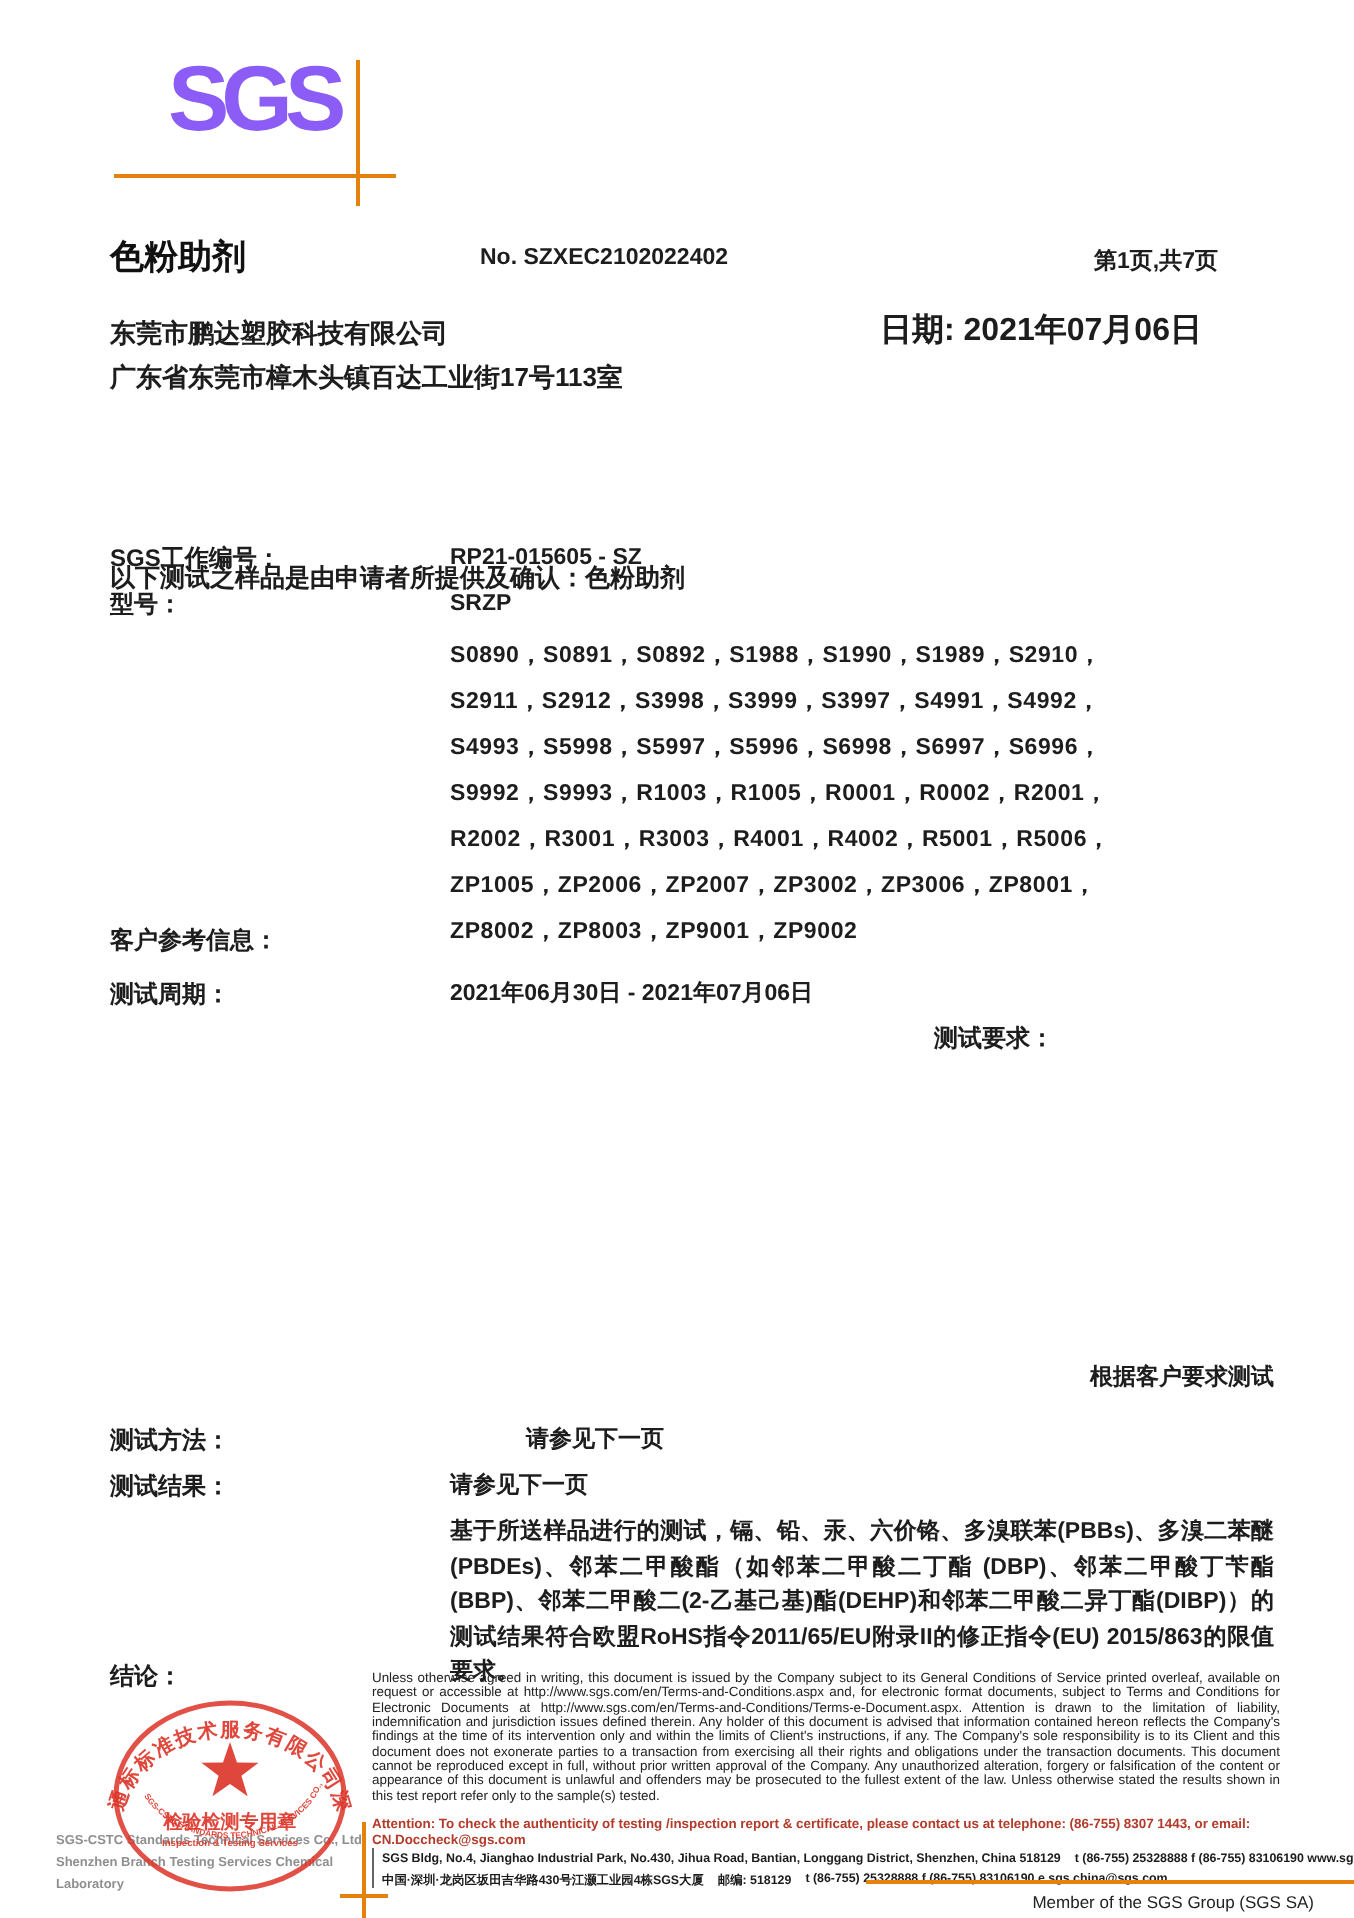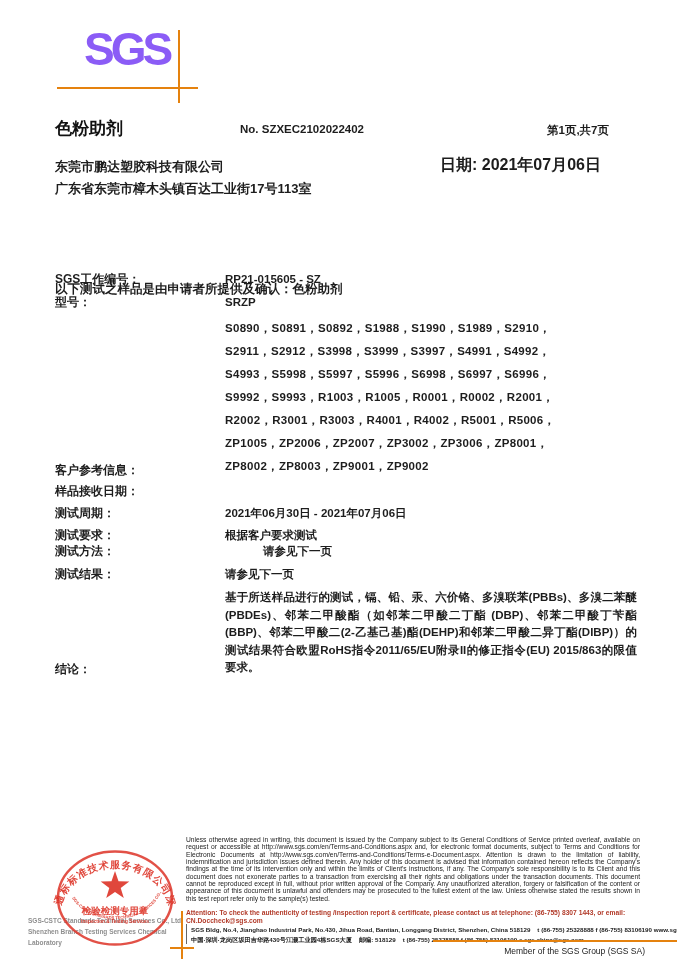--- a/index.html
+++ b/index.html
@@ -23,41 +23,41 @@
   .statement{position:absolute;left:55px;top:249px;font-size:12.5px;font-weight:600;margin-top:32px;}
   .fields{position:absolute;left:55px;top:271px;width:582px;}
   .frow{display:flex;align-items:flex-end;}
   .frow .lbl{width:170px;flex:0 0 170px;font-size:12px;font-weight:600;line-height:16px;}
   .frow .val{flex:1;font-size:11.5px;font-weight:600;line-height:16px;}
   .r-job,.r-model{margin-bottom:7px;}
   .codes div{line-height:23px;letter-spacing:0.3px;}
   .r-codes{margin-bottom:5px;}
   .r-recv{margin-bottom:6px;}
   .r-period{margin-bottom:6px;}
-  .r-req{margin-bottom:0;}
+  .r-req{margin-bottom:15px;flex-direction:column;}
   .r-method{margin-bottom:7px;gap:38px;}
   .r-result{margin-bottom:7px;}
   .r-concl .val{line-height:17.5px;text-align:justify;}
   
   .legal{position:absolute;left:186px;top:836px;width:454px;font-size:6.7px;
          line-height:7.35px;text-align:justify;color:#222;}
   .attention{position:absolute;left:186px;top:909px;width:454px;font-size:6.7px;
          line-height:7.6px;color:#b23b2a;font-weight:bold;}
   .addr{position:absolute;left:191px;width:452px;display:flex;gap:7px;white-space:nowrap;
         font-size:6.2px;font-weight:600;color:#1c1c1c;}
   .addr-en{top:926px;}
   .addr-cn{top:936px;}
   .addr-sep{position:absolute;left:186px;top:924px;width:1px;height:20px;background:#666;}
   .stamp-co{position:absolute;left:28px;top:915px;width:170px;font-size:6.5px;
             line-height:11px;color:#8f8f8f;font-weight:600;}
   .stamp-svg{position:absolute;left:45px;top:848px;}
   .reg-bot-v{position:absolute;left:181px;top:911px;width:2px;height:48px;background:#e5820e;}
   .reg-bot-h{position:absolute;left:170px;top:947px;width:24px;height:2px;background:#e5820e;}
   .member-line{position:absolute;left:433px;top:940px;width:244px;height:2px;background:#e5820e;}
-  .member{position:absolute;right:32px;top:946px;font-size:8.5px;color:#222;}
+  .member{position:absolute;right:20px;top:946px;font-size:8.5px;color:#222;}
 </style>
 </head>
 <body>
 
 <div class="sheet">
 
   <div class="logo">SGS</div>
   <div class="reg-top-h"></div>
   <div class="reg-top-v"></div>
 
@@ -90,21 +90,20 @@
         <div>S2911，S2912，S3998，S3999，S3997，S4991，S4992，</div>
         <div>S4993，S5998，S5997，S5996，S6998，S6997，S6996，</div>
         <div>S9992，S9993，R1003，R1005，R0001，R0002，R2001，</div>
         <div>R2002，R3001，R3003，R4001，R4002，R5001，R5006，</div>
         <div>ZP1005，ZP2006，ZP2007，ZP3002，ZP3006，ZP8001，</div>
         <div>ZP8002，ZP8003，ZP9001，ZP9002</div>
       </div>
     </div>
 
     <div class="frow r-recv">
-      <div class="lbl">样品接收日期：</div>
     </div>
 
     <div class="frow r-period">
       <div class="lbl">测试周期：</div>
       <div class="val">2021年06月30日 - 2021年07月06日</div>
     </div>
 
     <div class="frow r-req">
       <div class="lbl">测试要求：</div>
       <div class="val">根据客户要求测试</div>

